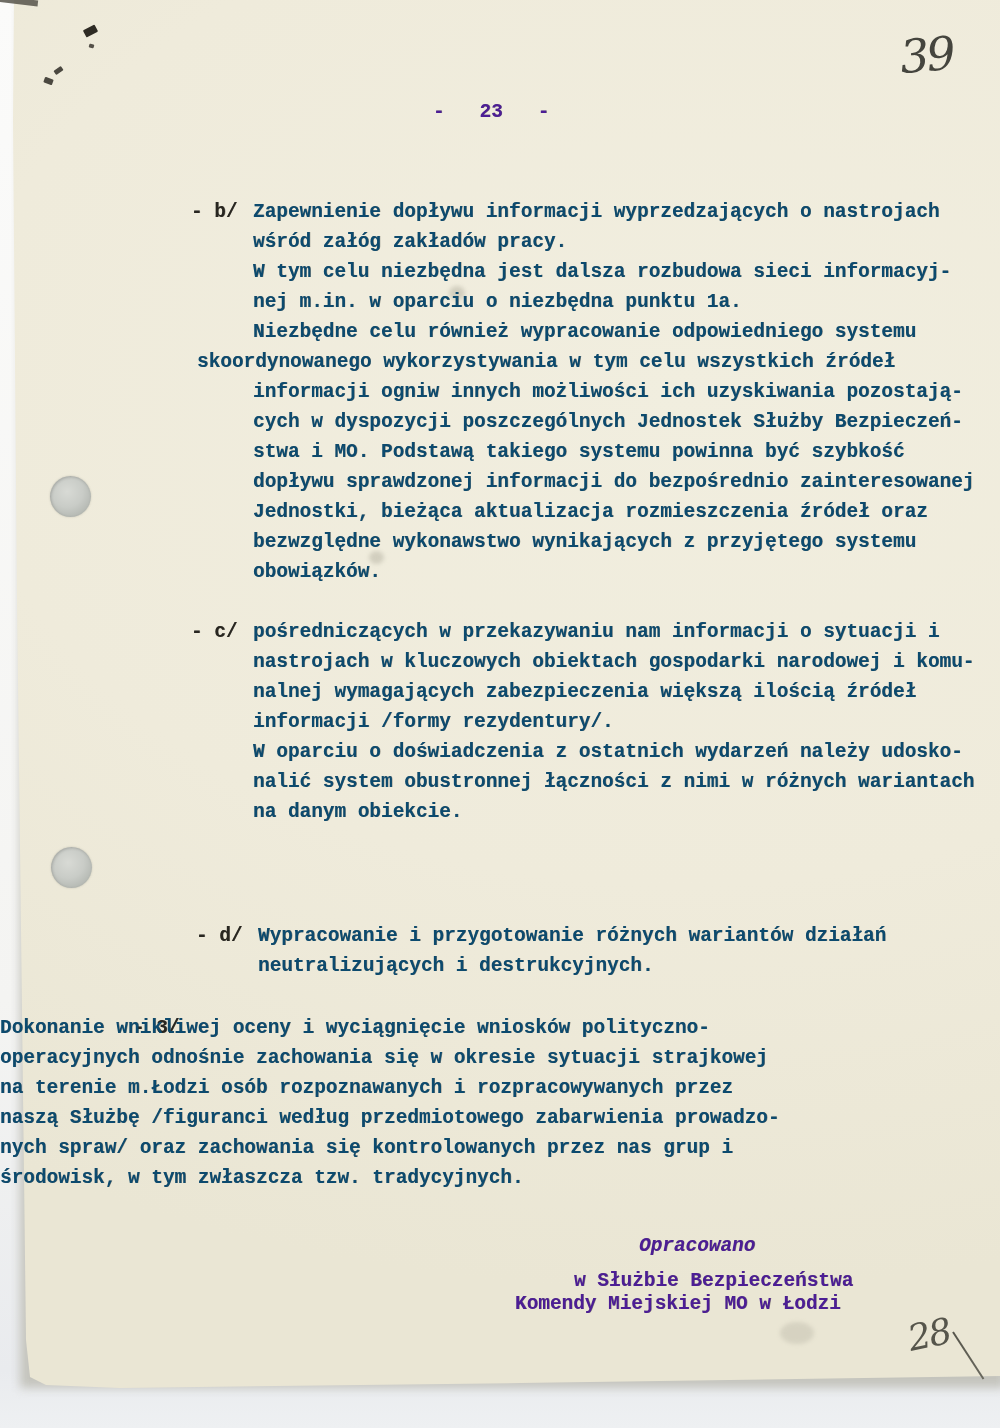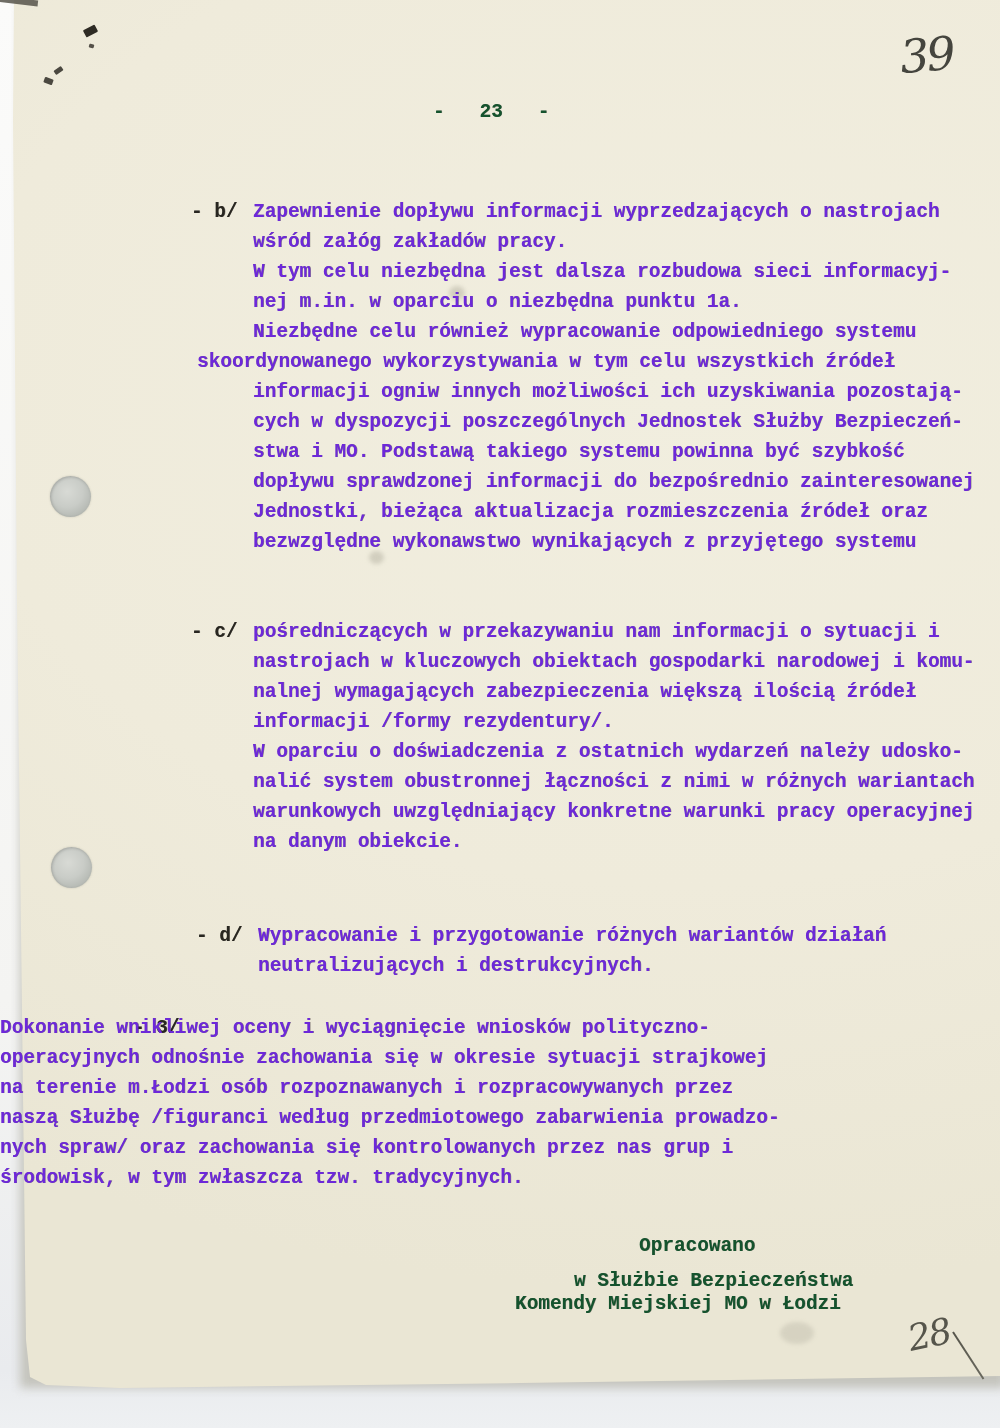--- a/index.html
+++ b/index.html
@@ -15,28 +15,28 @@
   .paper{
     position:absolute;left:0;top:0;width:1000px;height:1392px;
     background:radial-gradient(1300px 900px at 68% 28%,#f1eedf 0%,#efebdb 55%,#eae6d4 100%);
     clip-path:polygon(14px 0,1000px 0,1000px 1376px,520px 1383px,120px 1388px,46px 1385px,30px 1377px,26px 1340px,17px 600px,13px 120px);
   }
   .top-left-sliver{
     position:absolute;left:-4px;top:-2px;width:42px;height:6px;
     background:#56534a;transform:rotate(7deg);opacity:.85;
   }
   .typed{
-    position:absolute;color:#14532d;font-weight:700;font-size:19.4px;
+    position:absolute;color:#4c1d95;font-weight:700;font-size:19.4px;
     line-height:30px;white-space:pre;letter-spacing:0;
     text-shadow:0.4px 0.4px 0.6px rgba(40,38,32,0.5);
   }
   .section{position:absolute;left:0;width:1000px;}
   .marker{position:absolute;top:0;color:#282620;font-weight:700;font-size:19.4px;line-height:30px;white-space:pre;text-shadow:0.4px 0.4px 0.6px rgba(40,38,32,0.5);}
   .lines{position:relative;}
-  .tline{height:30px;line-height:30px;white-space:pre;color:#6d28d9;font-weight:700;font-size:19.4px;text-shadow:0.4px 0.4px 0.6px rgba(40,38,32,0.5);}
+  .tline{height:30px;line-height:30px;white-space:pre;color:#0c4a6e;font-weight:700;font-size:19.4px;text-shadow:0.4px 0.4px 0.6px rgba(40,38,32,0.5);}
   .outdent{margin-left:-56px;}
   .hole{
     position:absolute;width:41px;height:41px;border-radius:50%;
     background:radial-gradient(circle at 42% 38%,#d8dad5 0%,#c9ccc7 45%,#b2b6b0 80%,#a8aca6 100%);
     box-shadow:inset 1px 1px 3px rgba(0,0,0,0.18), 0 0 2px rgba(120,120,110,0.35);
   }
   .speck{position:absolute;background:#2e2b24;border-radius:1px;}
   .smudge{position:absolute;background:#b9b6a6;border-radius:50%;filter:blur(2px);opacity:.55;}
   .handwritten{
     position:absolute;font-family:"DejaVu Serif","Liberation Serif",serif;
@@ -79,33 +79,33 @@
     <div class="tline">W tym celu niezbędna jest dalsza rozbudowa sieci informacyj-</div>
     <div class="tline">nej m.in. w oparciu o niezbędna punktu 1a.</div>
     <div class="tline">Niezbędne celu również wypracowanie odpowiedniego systemu</div>
     <div class="tline outdent">skoordynowanego wykorzystywania w tym celu wszystkich źródeł</div>
     <div class="tline">informacji ogniw innych możliwości ich uzyskiwania pozostają-</div>
     <div class="tline">cych w dyspozycji poszczególnych Jednostek Służby Bezpieczeń-</div>
     <div class="tline">stwa i MO. Podstawą takiego systemu powinna być szybkość</div>
     <div class="tline">dopływu sprawdzonej informacji do bezpośrednio zainteresowanej</div>
     <div class="tline">Jednostki, bieżąca aktualizacja rozmieszczenia źródeł oraz</div>
     <div class="tline">bezwzględne wykonawstwo wynikających z przyjętego systemu</div>
+    <div class="tline">obowiązków.</div>
   </div>
 </div>
 
 <div class="section" style="top:617px;">
   <span class="marker" style="left:191px;">- c/</span>
   <div class="lines" style="margin-left:253px;">
     <div class="tline">pośredniczących w przekazywaniu nam informacji o sytuacji i</div>
     <div class="tline">nastrojach w kluczowych obiektach gospodarki narodowej i komu-</div>
     <div class="tline">nalnej wymagających zabezpieczenia większą ilością źródeł</div>
     <div class="tline">informacji /formy rezydentury/.</div>
     <div class="tline">W oparciu o doświadczenia z ostatnich wydarzeń należy udosko-</div>
     <div class="tline">nalić system obustronnej łączności z nimi w różnych wariantach</div>
-    <div class="tline">warunkowych uwzględniający konkretne warunki pracy operacyjnej</div>
     <div class="tline">na danym obiekcie.</div>
   </div>
 </div>
 
 <div class="section" style="top:921px;">
   <span class="marker" style="left:196px;">- d/</span>
   <div class="lines" style="margin-left:258px;">
     <div class="tline">Wypracowanie i przygotowanie różnych wariantów działań</div>
     <div class="tline">neutralizujących i destrukcyjnych.</div>
   </div>
@@ -116,18 +116,18 @@
   <div class="lines" style="font-family:Liberation Mono, monospace;">
     <div class="tline">Dokonanie wnikliwej oceny i wyciągnięcie wniosków polityczno-</div>
     <div class="tline">operacyjnych odnośnie zachowania się w okresie sytuacji strajkowej</div>
     <div class="tline">na terenie m.Łodzi osób rozpoznawanych i rozpracowywanych przez</div>
     <div class="tline">naszą Służbę /figuranci według przedmiotowego zabarwienia prowadzo-</div>
     <div class="tline">nych spraw/ oraz zachowania się kontrolowanych przez nas grup i</div>
     <div class="tline">środowisk, w tym zwłaszcza tzw. tradycyjnych.</div>
   </div>
 </div>
 
-<div class="typed" style="left:639px;top:1231px;">Opracowano</div>
+<div class="typed" style="left:639px;top:1231px;font-style:italic;">Opracowano</div>
 <div class="typed" style="left:574px;top:1266px;">w Służbie Bezpieczeństwa</div>
 <div class="typed" style="left:515px;top:1289px;">Komendy Miejskiej MO w Łodzi</div>
 
 <div class="handwritten hw-mark">28</div>
 <div class="hw-tail"></div>
 
 </body></html>

